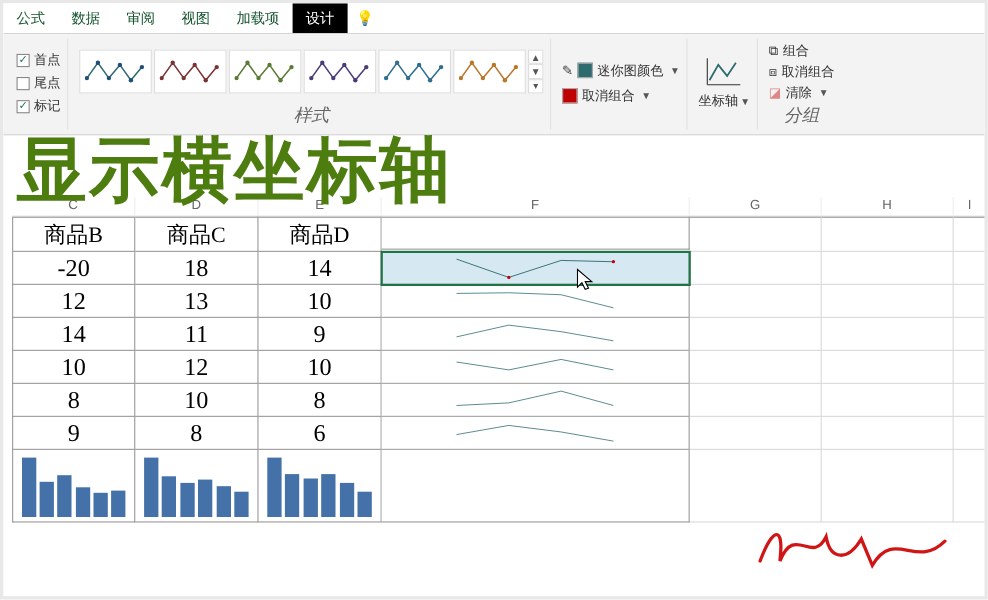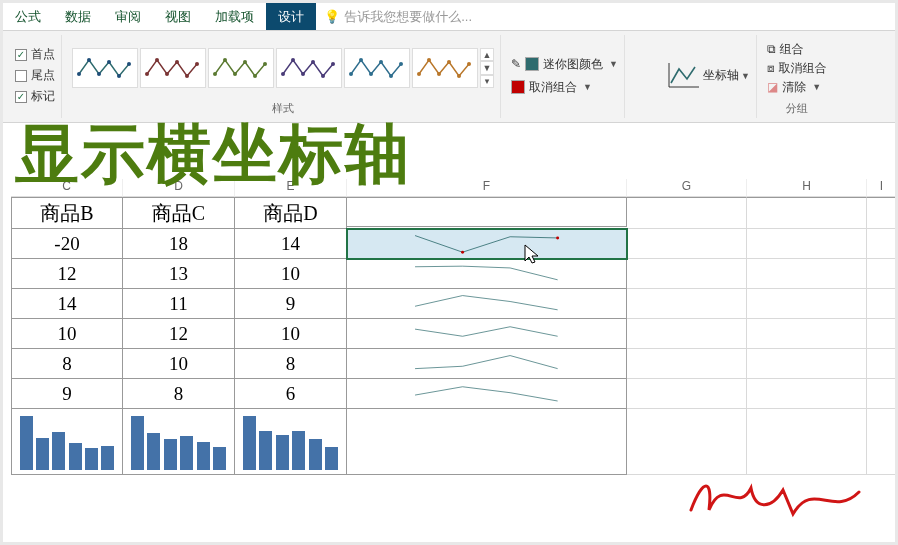--- a/index.html
+++ b/index.html
@@ -1,48 +1,48 @@
 <!DOCTYPE html>
 <html><head>
 <meta charset="utf-8">
 <style>
   * { box-sizing: border-box; margin: 0; padding: 0; }
   body { font-family: "Microsoft YaHei", "SimSun", Arial, sans-serif; background: #fff; width: 898px; height: 545px; overflow: hidden; position: relative; border: 3px solid #e8e8e8; }
   .ribbon-tabs { display: flex; align-items: center; height: 28px; background: #fff; border-bottom: 1px solid #d4d4d4; font-size: 13px; }
   .rtab { padding: 0 12px; height: 100%; display: flex; align-items: center; cursor: pointer; color: #14532d; }
-  .rtab.active { background: #0c4a6e; color: #fff; }
+  .rtab.active { background: #000000; color: #fff; }
   .tell { color: #999; margin-left: 8px; font-size: 13px; display: flex; align-items: center; gap: 4px; }
   .ribbon-content { display: flex; align-items: flex-start; height: 92px; background: #f3f3f3; border-bottom: 1px solid #d4d4d4; padding: 4px 6px; gap: 4px; }
   .rgroup { display: flex; flex-direction: column; align-items: center; height: 100%; border-right: 1px solid #e1e1e1; padding: 0 6px; justify-content: space-between; }
   .rgroup .body { display: flex; align-items: center; gap: 6px; flex: 1; }
-  .rgroup .label { font-size: 11px; color: #666; padding-bottom: 2px; }
+  .rgroup .label { font-size: 16px; color: #666; padding-bottom: 2px; font-style: italic; }
   .checkline { display: flex; align-items: center; gap: 4px; font-size: 12px; color: #333; }
   .cb { width: 12px; height: 12px; border: 1px solid #888; display: inline-flex; align-items: center; justify-content: center; background: #fff; font-size: 10px; color: #217346; line-height: 1; }
   .style-gallery { display: flex; gap: 2px; align-items: center; }
   .style-thumb { width: 66px; height: 40px; background: #fff; border: 1px solid #ddd; display: flex; align-items: center; justify-content: center; }
   .gal-more { width: 14px; height: 40px; display:flex; flex-direction:column; }
   .gal-more div{ flex:1; border:1px solid #ddd; background:#fff; font-size:9px; display:flex; align-items:center; justify-content:center; color:#555; }
   .color-row { display: flex; align-items: center; gap: 4px; font-size: 12px; color: #333; }
   .sw { width: 14px; height: 14px; border: 1px solid #aaa; }
-  .axis-btn { display:flex; flex-direction:row; align-items:center; gap:2px; font-size:12px; color:#333;margin-left:32px;}
+  .axis-btn { display:flex; flex-direction:column; align-items:center; gap:2px; font-size:12px; color:#333;}
   .grp-btns { display:flex; flex-direction:column; gap:2px; font-size:12px; color:#333;}
   .grp-btns .r { display:flex; align-items:center; gap:4px; }
   .triangle { font-size: 9px; color:#555; margin-left:2px; }
 
   .big-overlay {
     position: absolute; left: 12px; top: 108px; font-size: 64px; font-weight: 900; color: #4d7c0f; letter-spacing: 2px; z-index: 5; font-family: Liberation Mono, monospace;
   }
 
   .sheet-area { position: absolute; left: 8px; top: 176px; right: 8px; bottom: 8px; }
   .col-letters { display: grid; grid-template-columns: 112px 112px 112px 280px 120px 120px 30px; height: 18px; }
   .col-letters div { text-align: center; font-size: 12px; color: #666; border-right: 1px solid #eee; border-bottom:1px solid #ddd; }
   .grid { display: grid; grid-template-columns: 112px 112px 112px 280px 120px 120px 30px; }
   .hcell, .dcell, .scell { border: 1px solid #999; border-top:none; border-left:none; display:flex; align-items:center; justify-content:center; font-family: "SimSun", serif; }
   .hcell { height: 32px; font-size: 20px; }
-  .dcell { height: 30px; font-size: 19px; text-align: center; }
+  .dcell { height: 30px; font-size: 22px; text-align: center; }
   .scell { height: 30px; background:#fff; }
   .ocell { border-bottom: 1px solid #d9d9d9; border-right:1px solid #d9d9d9; }
   .frow:first-child .hcell, .frow:first-child .scell, .frow:first-child .ocell { border-top:1px solid #999; }
   .grid .frow > :first-child { border-left:1px solid #999; }
   .sel { background: #d6e8f2; outline: 2px solid #217346; outline-offset:-1px; position: relative; }
   .cursor-svg { position:absolute; left: 176px; top: 14px; }
   .bar-cell { height: 66px; display:flex; align-items:flex-end; justify-content:space-around; padding: 4px 6px; border:1px solid #999; border-top:none; border-left:none; }
   .bar-cell .b { width: 13px; background:#4472a8; }
   .sig { position:absolute; right: 22px; bottom: 18px; }
   svg.spark { width: 92%; height: 82%; }
@@ -52,21 +52,20 @@
 
 <div class="ribbon-tabs">
   <div class="rtab">公式</div>
   <div class="rtab">数据</div>
   <div class="rtab">审阅</div>
   <div class="rtab">视图</div>
   <div class="rtab">加载项</div>
   <div class="rtab active">设计</div>
   <div class="tell">
     <span>💡</span>
-    <span>告诉我您想要做什么...</span>
   </div>
 </div>
 
 <div class="ribbon-content">
   <div class="rgroup" style="border-right:1px solid #e1e1e1;">
     <div class="body" style="flex-direction:column; align-items:flex-start; gap:4px; justify-content:center;">
       <label class="checkline">
           <span class="cb">✓</span>
           <span>首点</span>
         </label>

